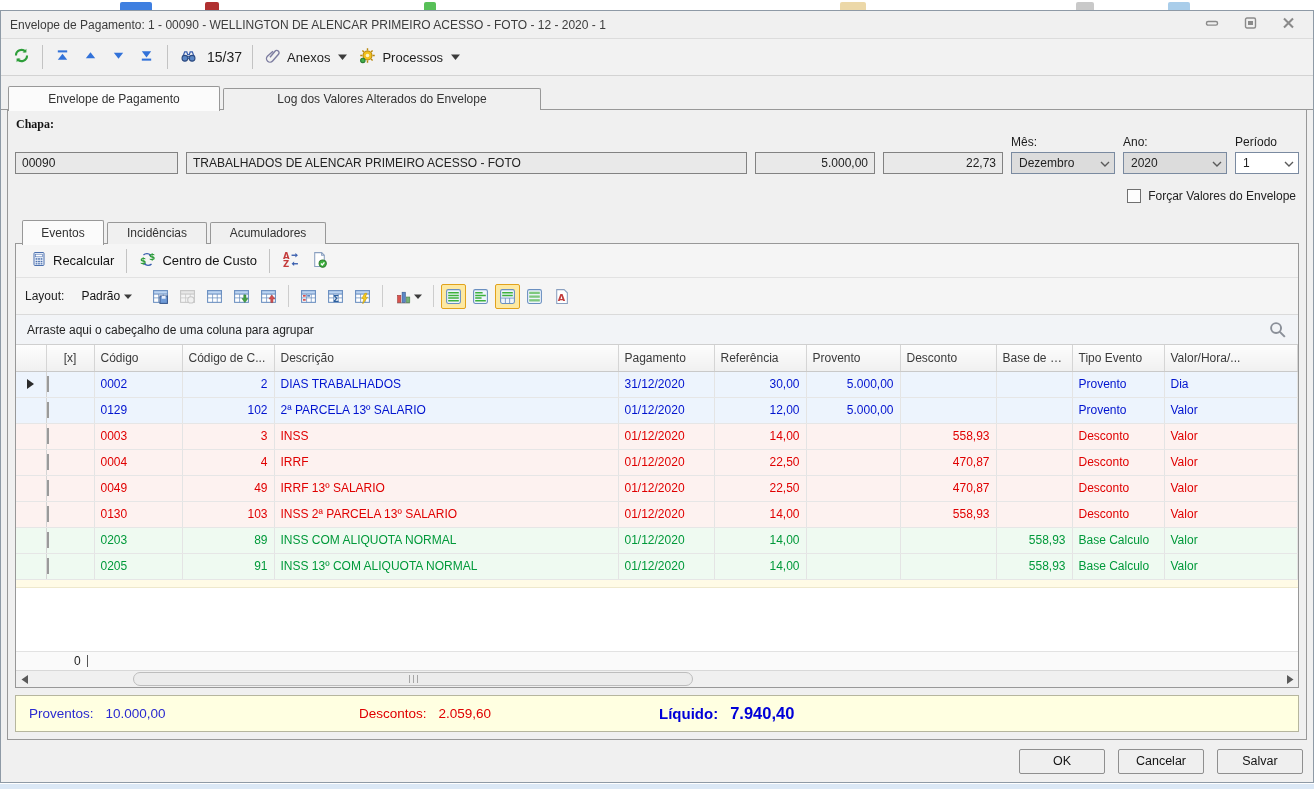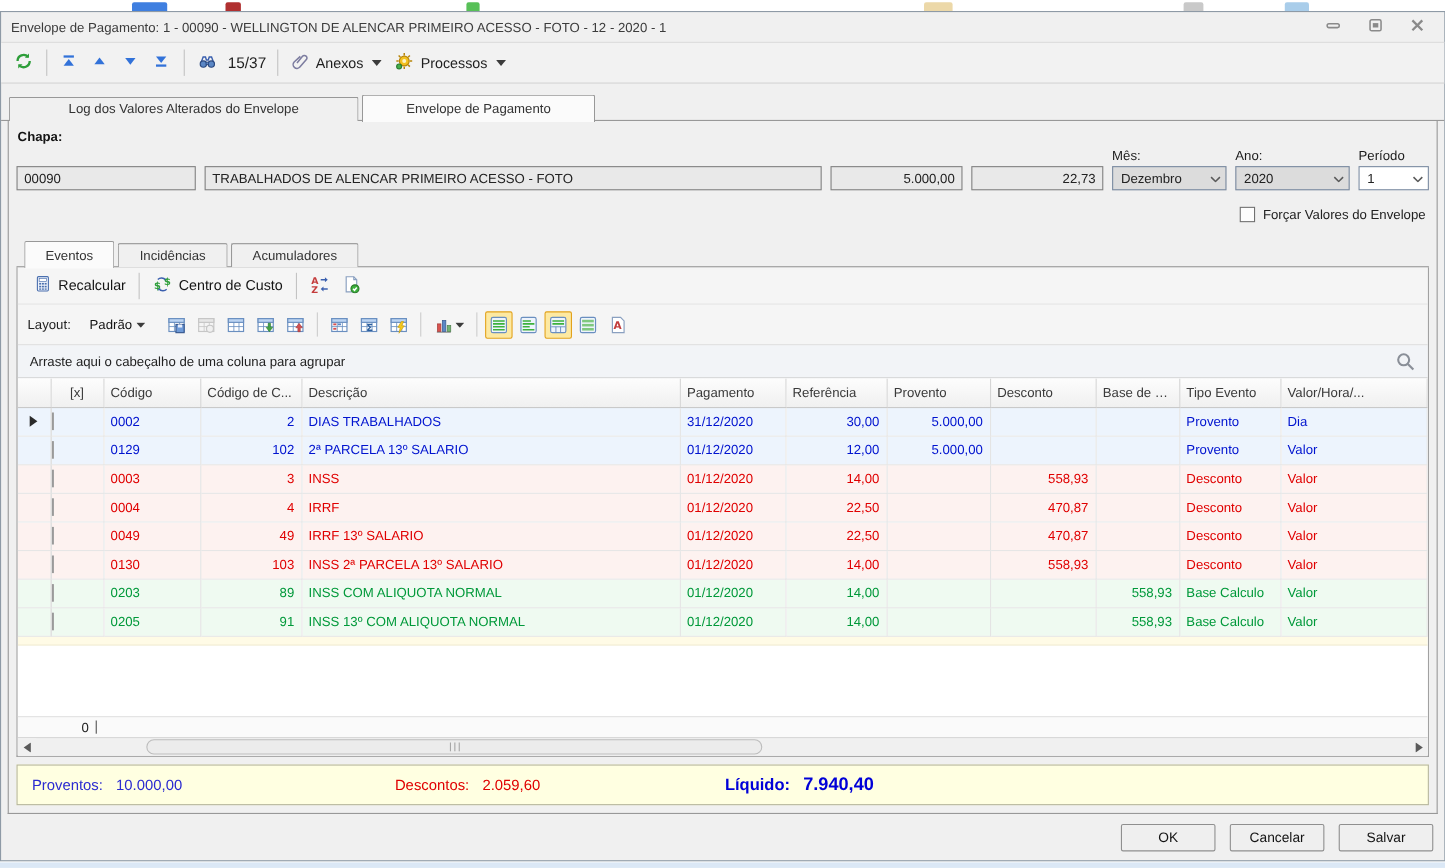--- a/index.html
+++ b/index.html
@@ -35,21 +35,21 @@
   .tab{position:relative;border:1px solid #989898;border-bottom:none;background:#f0f0f0;
     height:22px;line-height:21px;padding:0 16px;margin-right:3px;border-radius:2px 2px 0 0;
     color:#333;text-align:center;z-index:1;}
   .tab.active{background:#fbfbfb;height:25px;line-height:24px;z-index:3;margin-bottom:-1px;}
   .tab.w-main1{min-width:212px;} .tab.w-main2{min-width:318px;}
   .main-tabs{margin-top:8px;}
 
   
   .page{flex:1;margin:0 6px;border:1px solid #989898;border-top:none;background:#f0f0f0;
     padding:4px 7px 0 7px;display:flex;flex-direction:column;overflow:hidden;}
-  .chapa-label{font-weight:bold;color:#141414;margin:3px 0 3px 1px;}
+  .chapa-label{font-weight:bold;color:#141414;margin:3px 0 3px 1px;font-family:Liberation Serif, serif;}
   .fields-row{display:flex;align-items:flex-end;gap:8px;}
   .fld{height:22px;border:1px solid #828282;background:#e9e9e9;display:flex;align-items:center;
     padding:0 6px;white-space:nowrap;overflow:hidden;}
   .fld.num{justify-content:flex-end;}
   .f-chapa{width:163px;} .f-name{flex:1;} .f-sal{width:120px;} .f-rate{width:120px;}
   .combo-block{display:flex;flex-direction:column;gap:3px;}
   .combo-label{color:#1c1c1c;}
   .combo{height:22px;border:1px solid #7a8aa0;background:#dcdcdc;display:flex;align-items:center;
     padding:0 4px 0 7px;gap:6px;}
   .combo.white{background:#fff;}
@@ -231,22 +231,22 @@
       <span class="dd">
           <svg width="9" height="6" viewBox="0 0 9 6">
             <path d="M0 .5h9L4.5 6z" fill="#3c3c3c"></path>
           </svg>
         </span>
     </button>
   </div>
 
   <div class="tabstrip main-tabs">
     <span class="baseline"></span>
+    <div class="tab active w-main1">Envelope de Pagamento</div>
     <div class="tab w-main2">Log dos Valores Alterados do Envelope</div>
-    <div class="tab active w-main1">Envelope de Pagamento</div>
   </div>
 
   <div class="page">
 
     <div class="chapa-label">Chapa:</div>
 
     <div class="fields-row">
       <div class="fld f-chapa">00090</div>
       <div class="fld f-name">TRABALHADOS DE ALENCAR PRIMEIRO ACESSO - FOTO</div>
       <div class="fld num f-sal">5.000,00</div>

